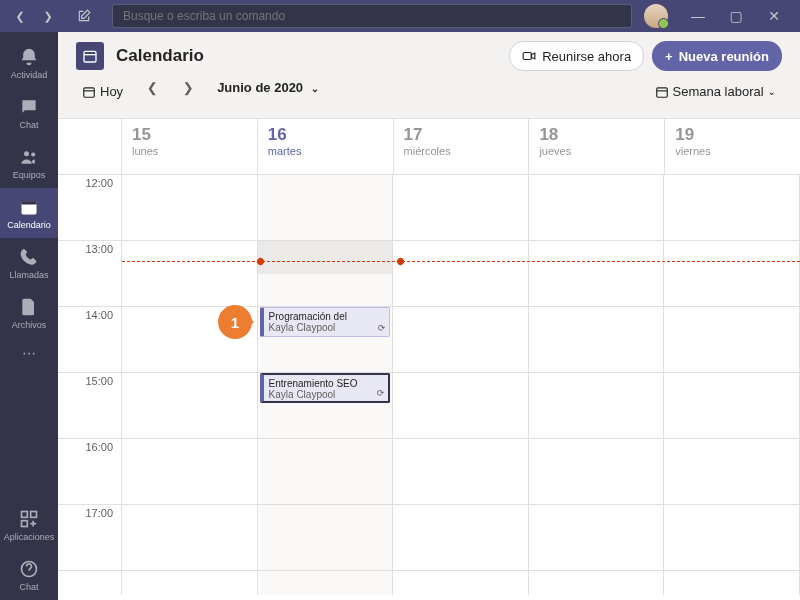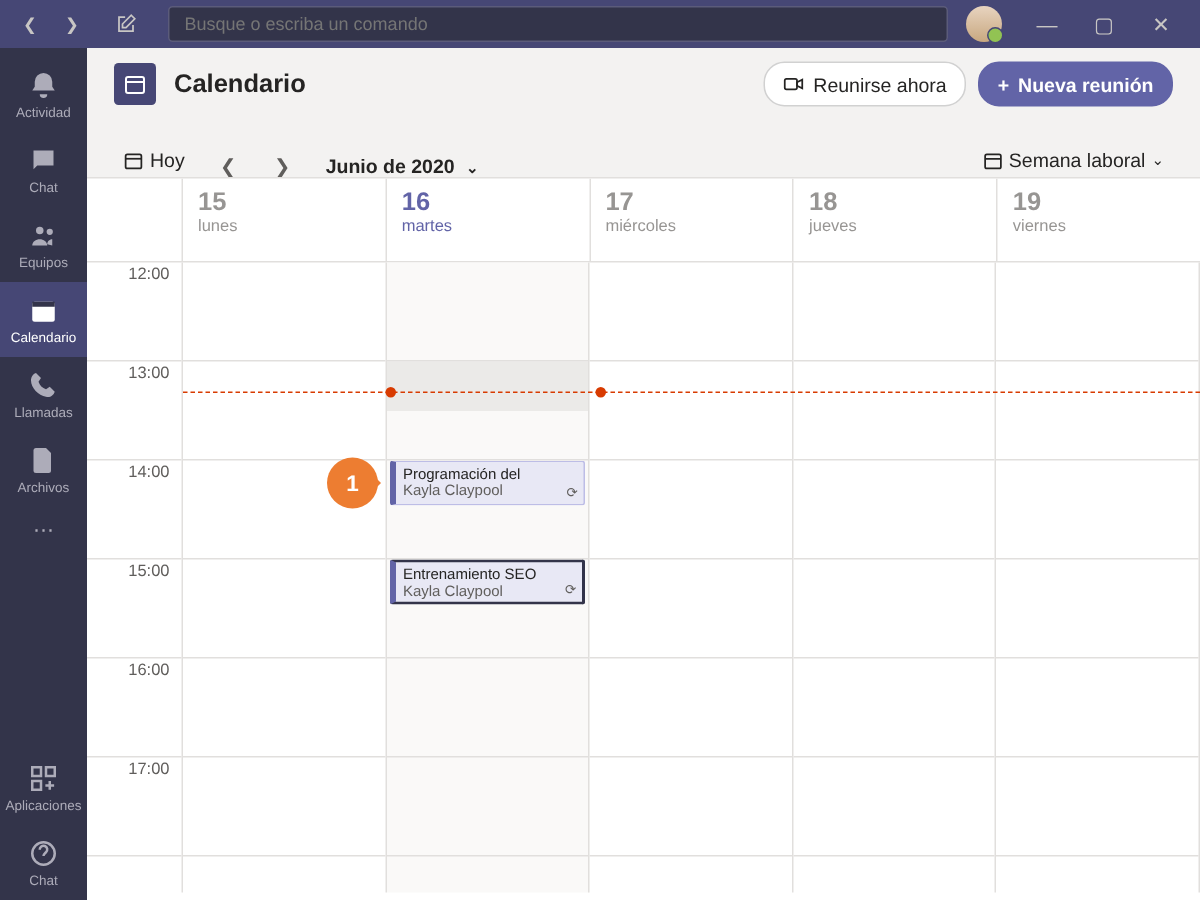--- a/index.html
+++ b/index.html
@@ -19,21 +19,21 @@
 .rail-item.active{background:#464775;color:#fff}
 .rail-item svg{width:20px;height:20px}
 .rail-spacer{flex:1}
 .content{flex:1;background:#f3f2f1;display:flex;flex-direction:column}
 .hdr{height:48px;display:flex;align-items:center;padding:0 18px;gap:12px}
 .cal-icon{width:28px;height:28px;background:#464775;border-radius:3px;display:flex;align-items:center;justify-content:center;color:#fff}
 .cal-title{font-size:17px;font-weight:700;color:#252423}
 .hdr-actions{margin-left:auto;display:flex;gap:8px}
 .btn{height:30px;padding:0 12px;border-radius:14px;font-size:13px;display:flex;align-items:center;gap:6px;cursor:pointer;border:1px solid #d1d1d1;background:#fff;color:#252423}
 .btn.primary{background:#6264a7;border-color:#6264a7;color:#fff;font-weight:600}
-.toolbar{height:38px;display:flex;align-items:flex-end;padding:0 18px;gap:10px;font-size:13px;color:#252423}
+.toolbar{height:38px;display:flex;align-items:flex-start;padding:0 18px;gap:10px;font-size:13px;color:#252423}
 .tool-btn{padding:4px 6px;border-radius:3px;cursor:pointer;display:flex;align-items:center;gap:4px}
 .arrow{width:26px;text-align:center;color:#605e5c;cursor:pointer}
 .month-lbl{font-weight:700;margin-left:6px}
 .view-sel{margin-left:auto}
 .grid-wrap{flex:1;background:#fff;border-top:1px solid #e1dfdd;position:relative;overflow:hidden}
 .day-headers{display:flex;height:56px;border-bottom:1px solid #e1dfdd}
 .time-gutter-h{width:64px;border-right:1px solid #e1dfdd}
 .day-h{flex:1;border-right:1px solid #e1dfdd;padding:6px 10px}
 .day-h:last-child{border-right:none}
 .day-num{font-size:17px;font-weight:700;color:#979593}

